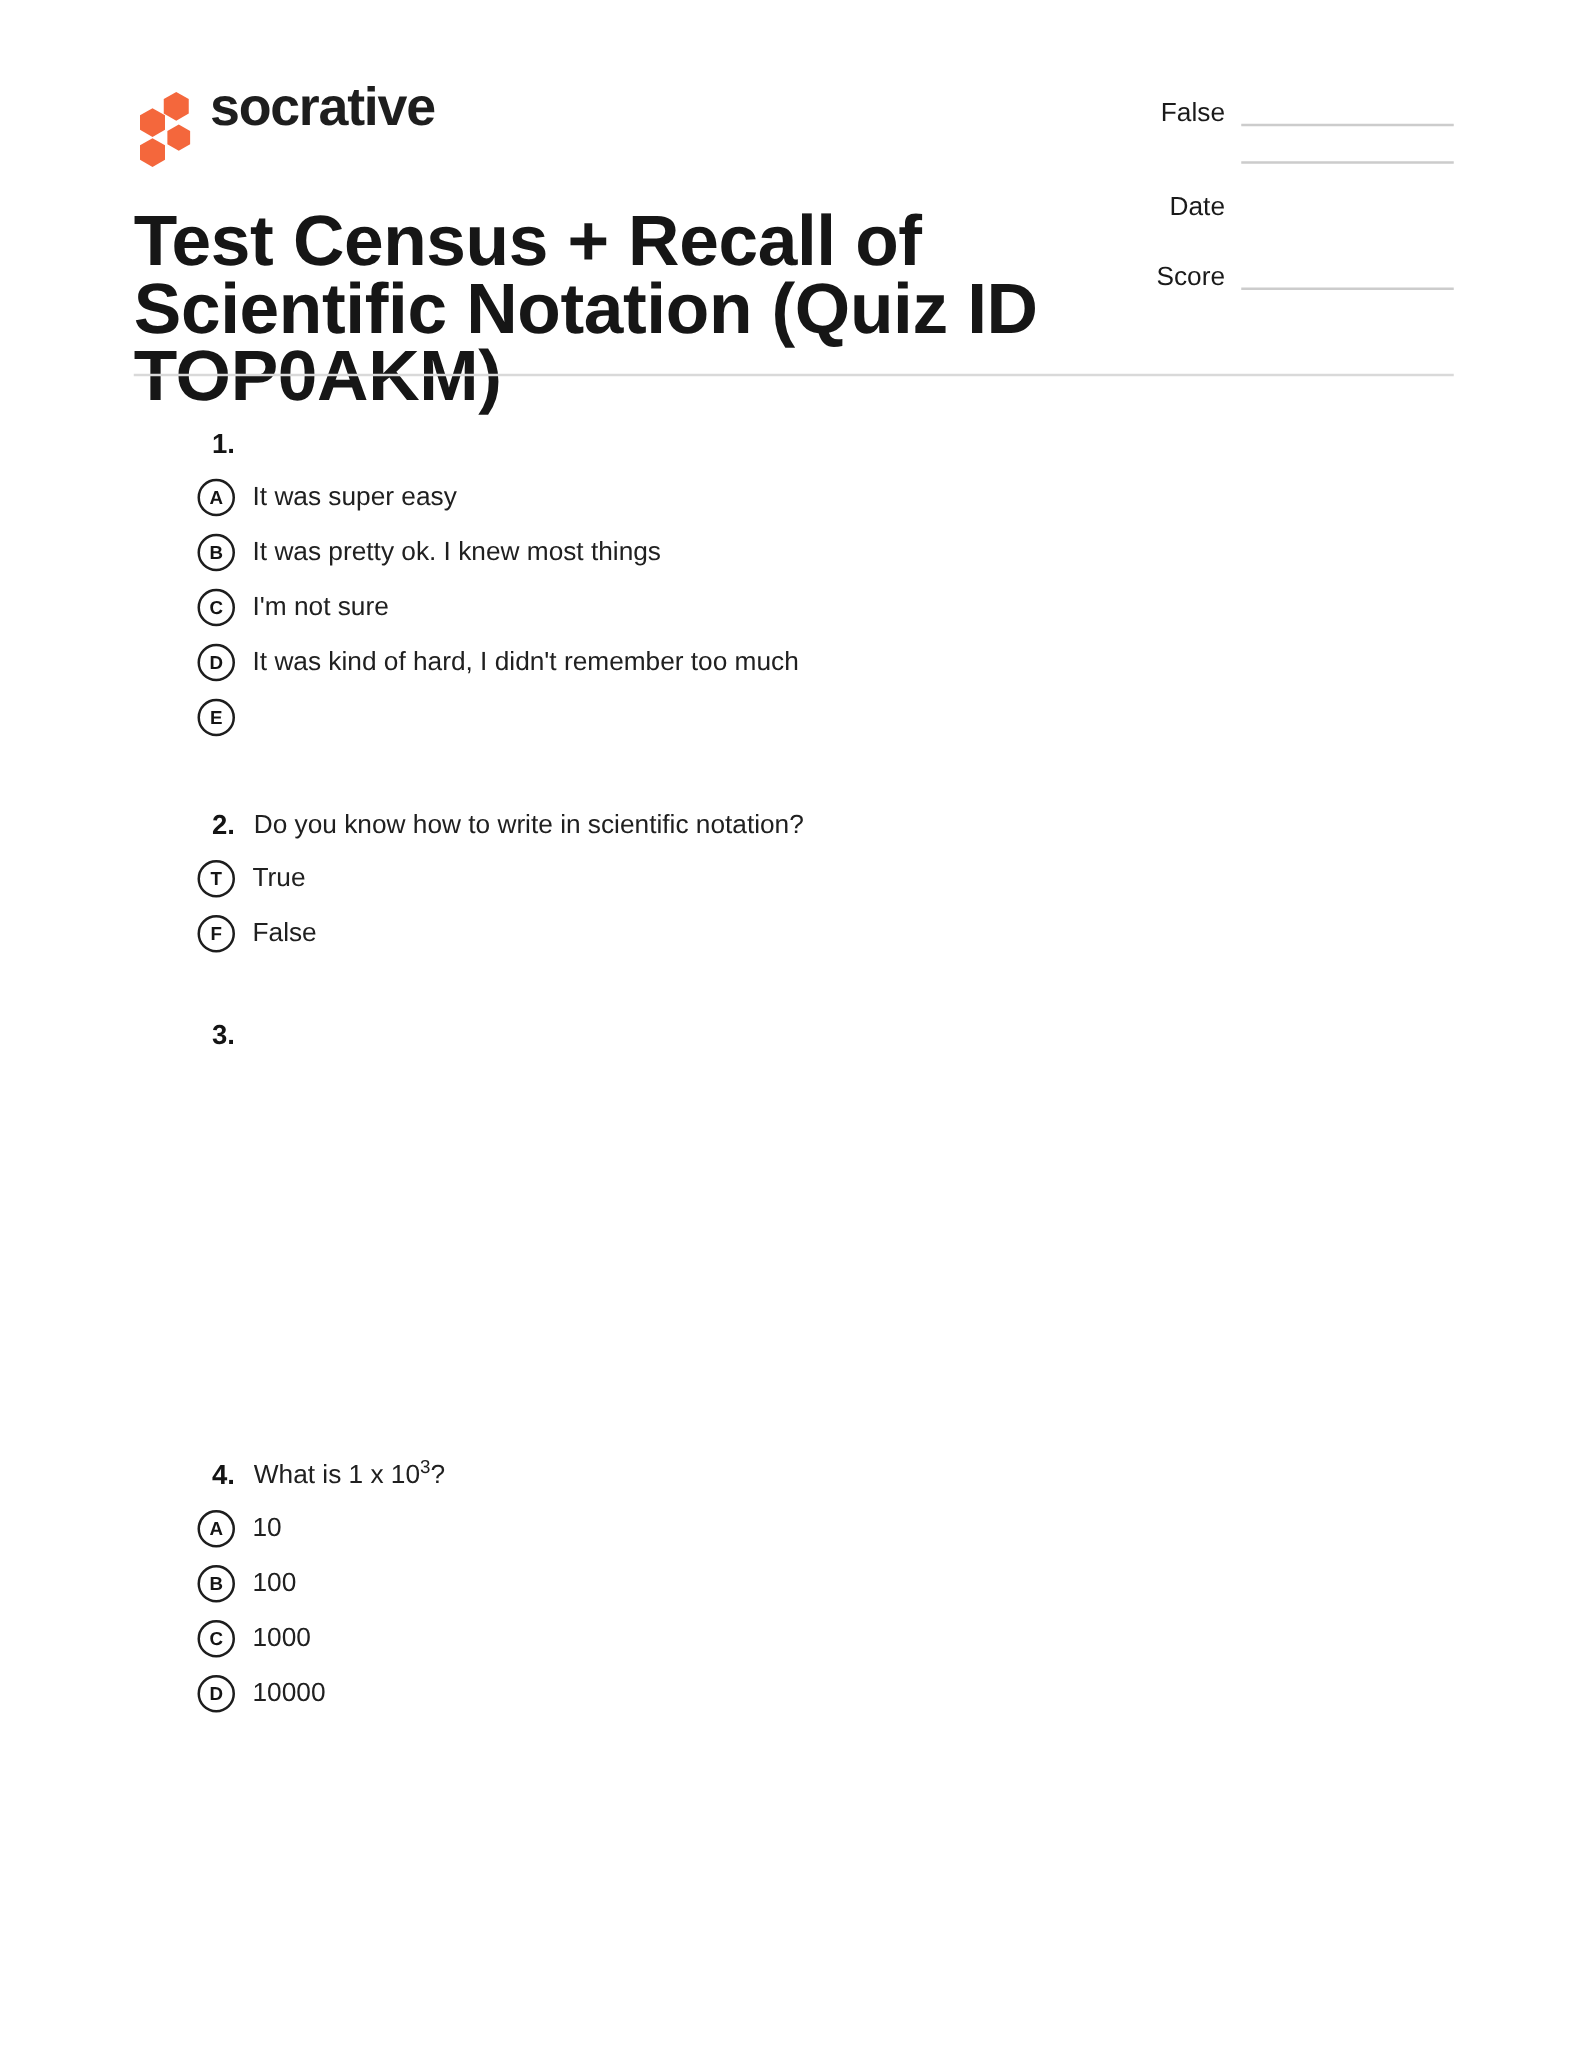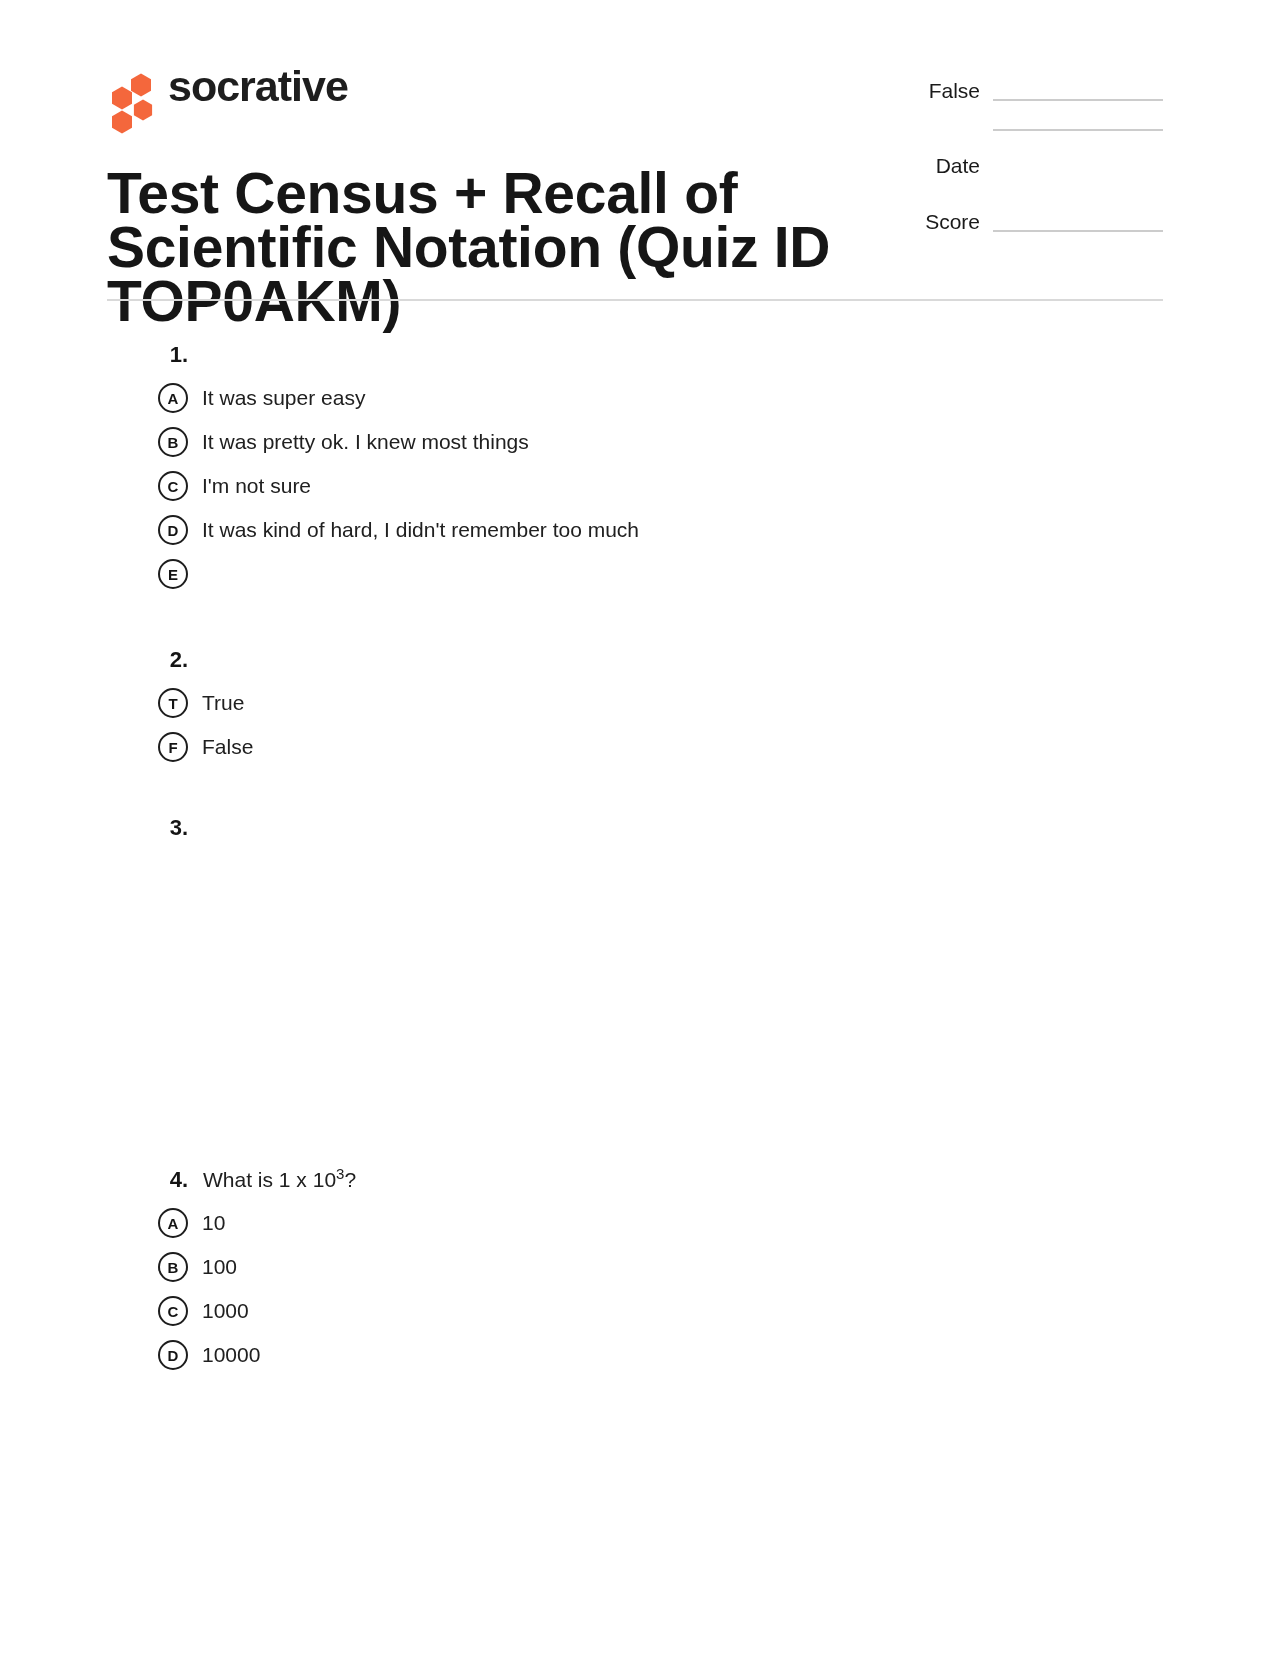--- a/index.html
+++ b/index.html
@@ -106,20 +106,21 @@
       </div>
       <div class="option">
         <span class="bubble">E</span>
       </div>
     </div>
   </div>
 
   <div class="question q2">
     <div class="q-row">
       <span class="q-num">2.</span>
+      <span class="q-text">Do you know how to write in scientific notation?</span>
     </div>
     <div class="options">
       <div class="option">
         <span class="bubble">T</span>
         <span class="opt-text">True</span>
       </div>
       <div class="option">
         <span class="bubble">F</span>
         <span class="opt-text">False</span>
       </div>

